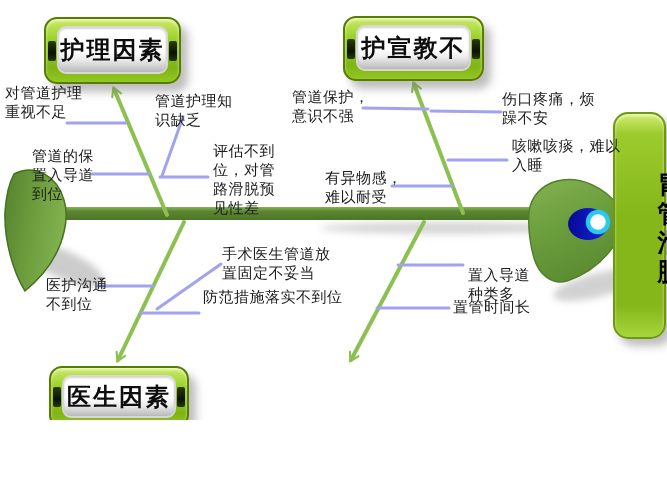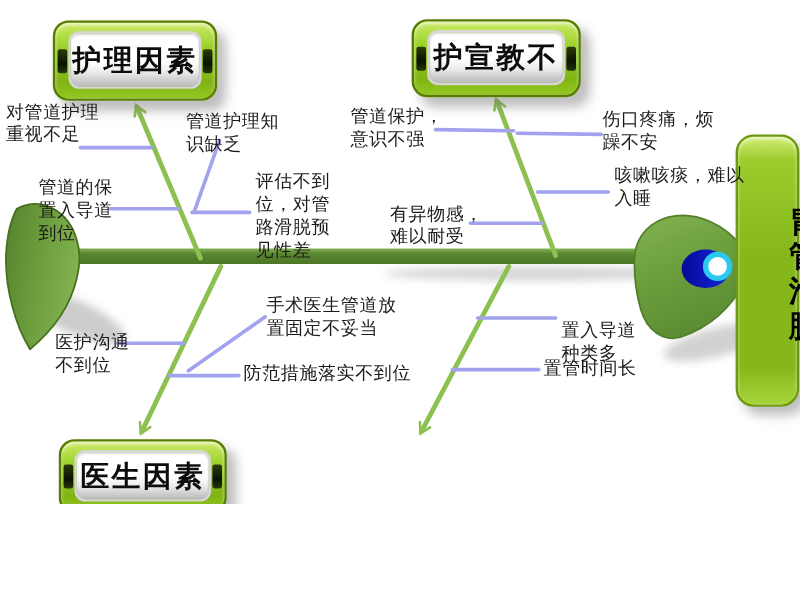--- a/index.html
+++ b/index.html
@@ -172,18 +172,18 @@
   <div class="cause" style="left:502px;top:90px;">伤口疼痛，烦
 躁不安</div>
   <div class="cause" style="left:512px;top:137px;">咳嗽咳痰，难以
 入睡</div>
   <div class="cause" style="left:325px;top:169px;">有异物感，
 难以耐受</div>
   <div class="cause" style="left:46px;top:276px;">医护沟通
 不到位</div>
   <div class="cause" style="left:222px;top:245px;">手术医生管道放
 置固定不妥当</div>
-  <div class="cause" style="left:203px;top:302px;">防范措施落实不到位</div>
+  <div class="cause" style="left:203px;top:288px;">防范措施落实不到位</div>
   <div class="cause" style="left:468px;top:250px;margin-top:16px;">置入导道
 种类多</div>
   <div class="cause" style="left:453px;top:298px;">置管时间长</div>
 
 </div>
 
 </body></html>

